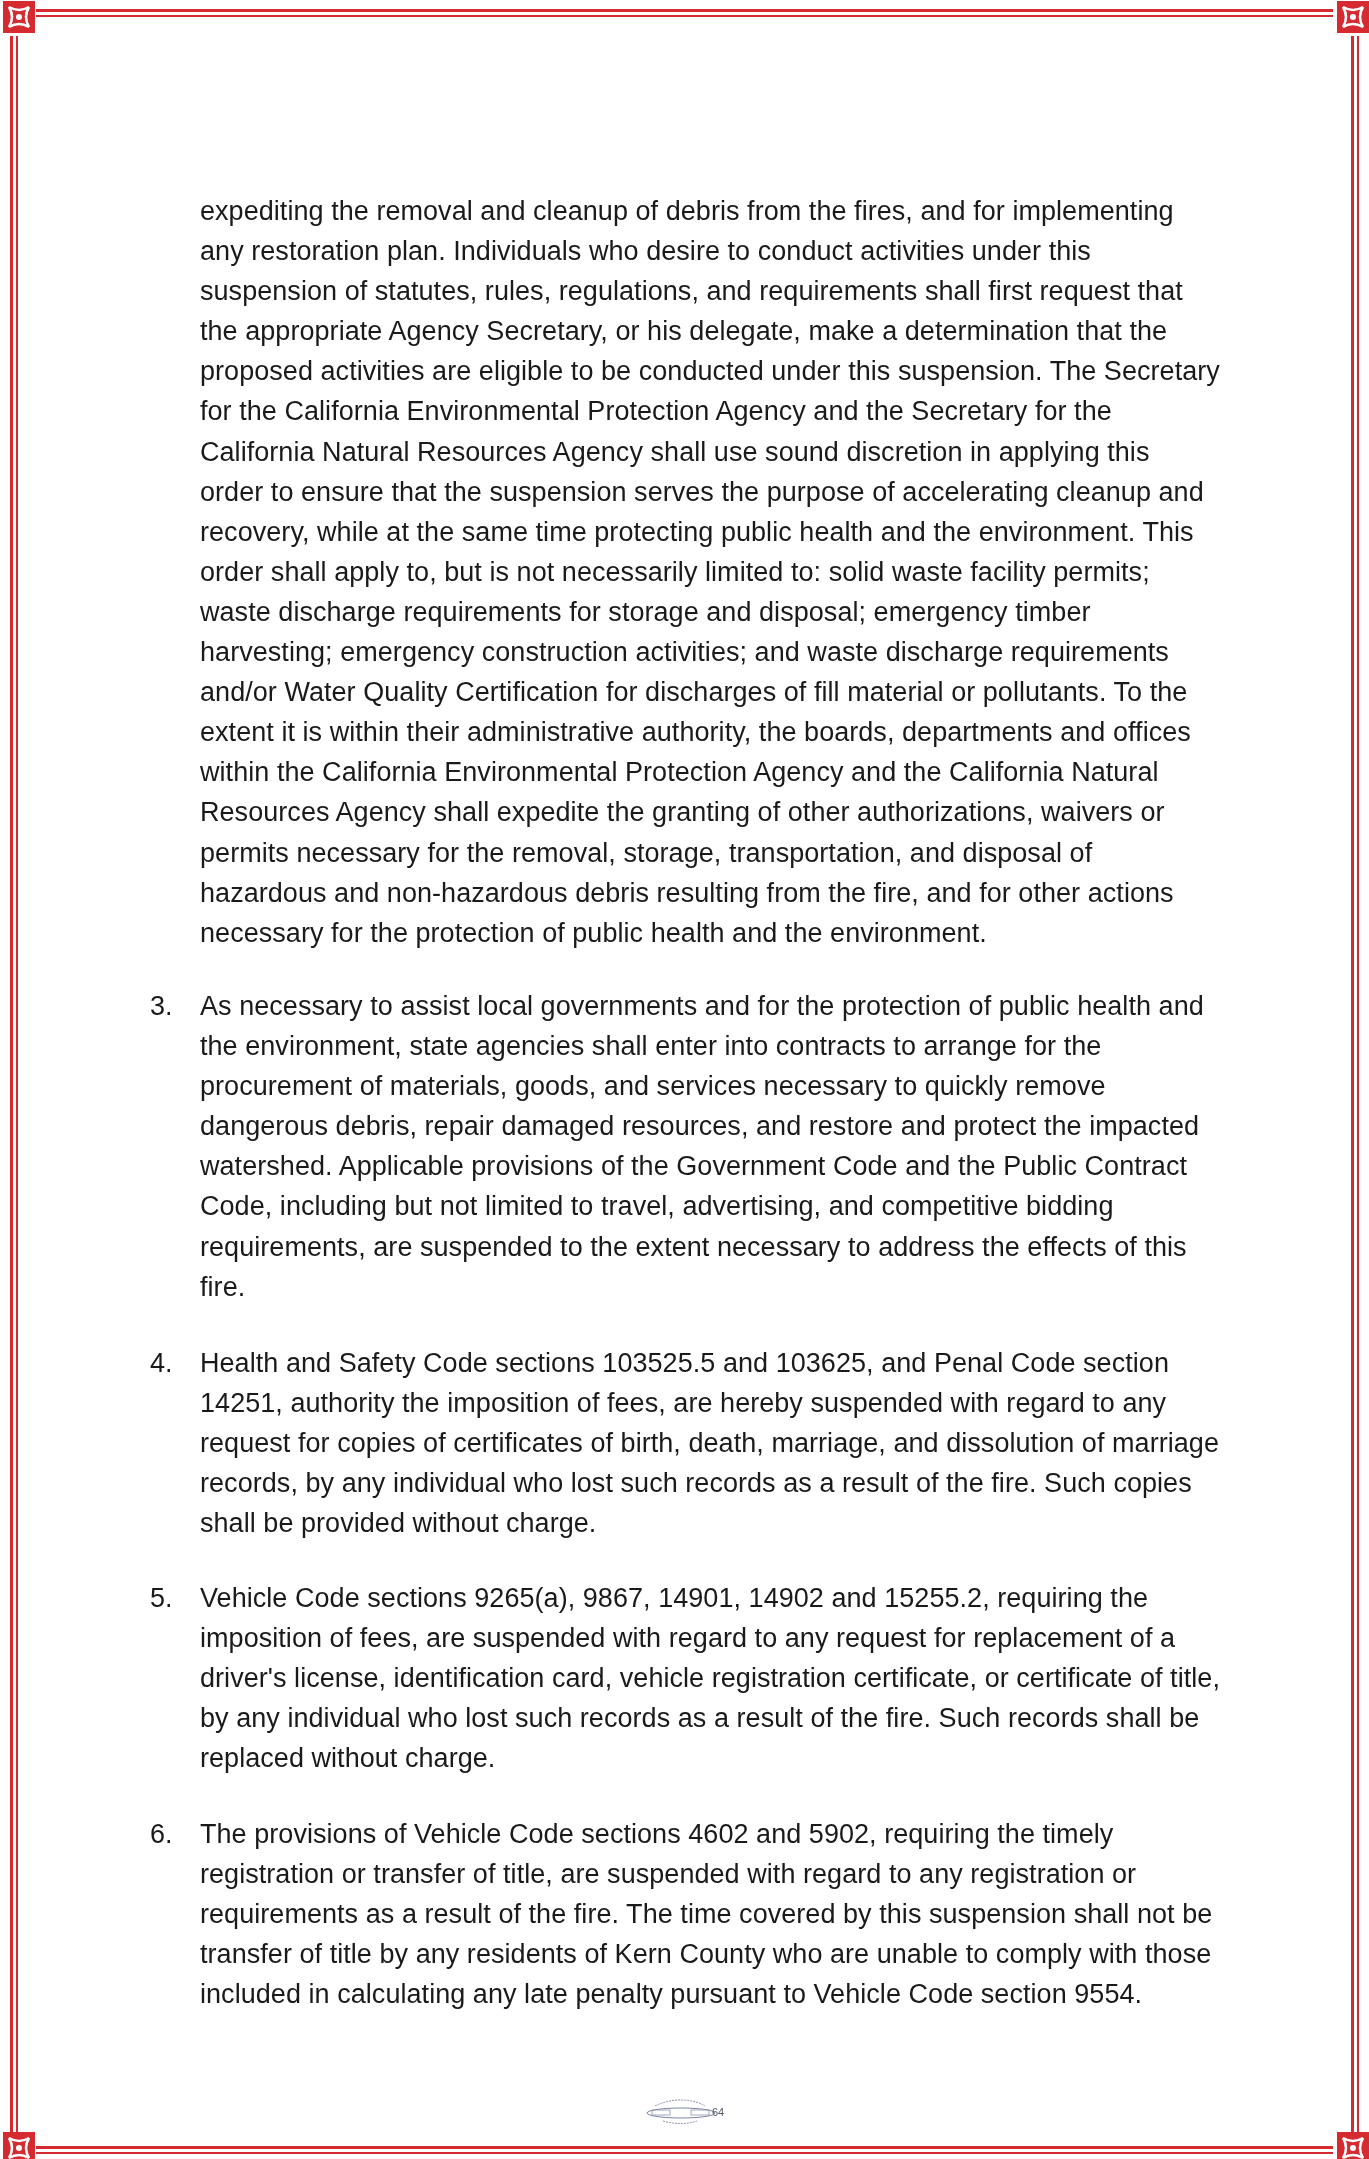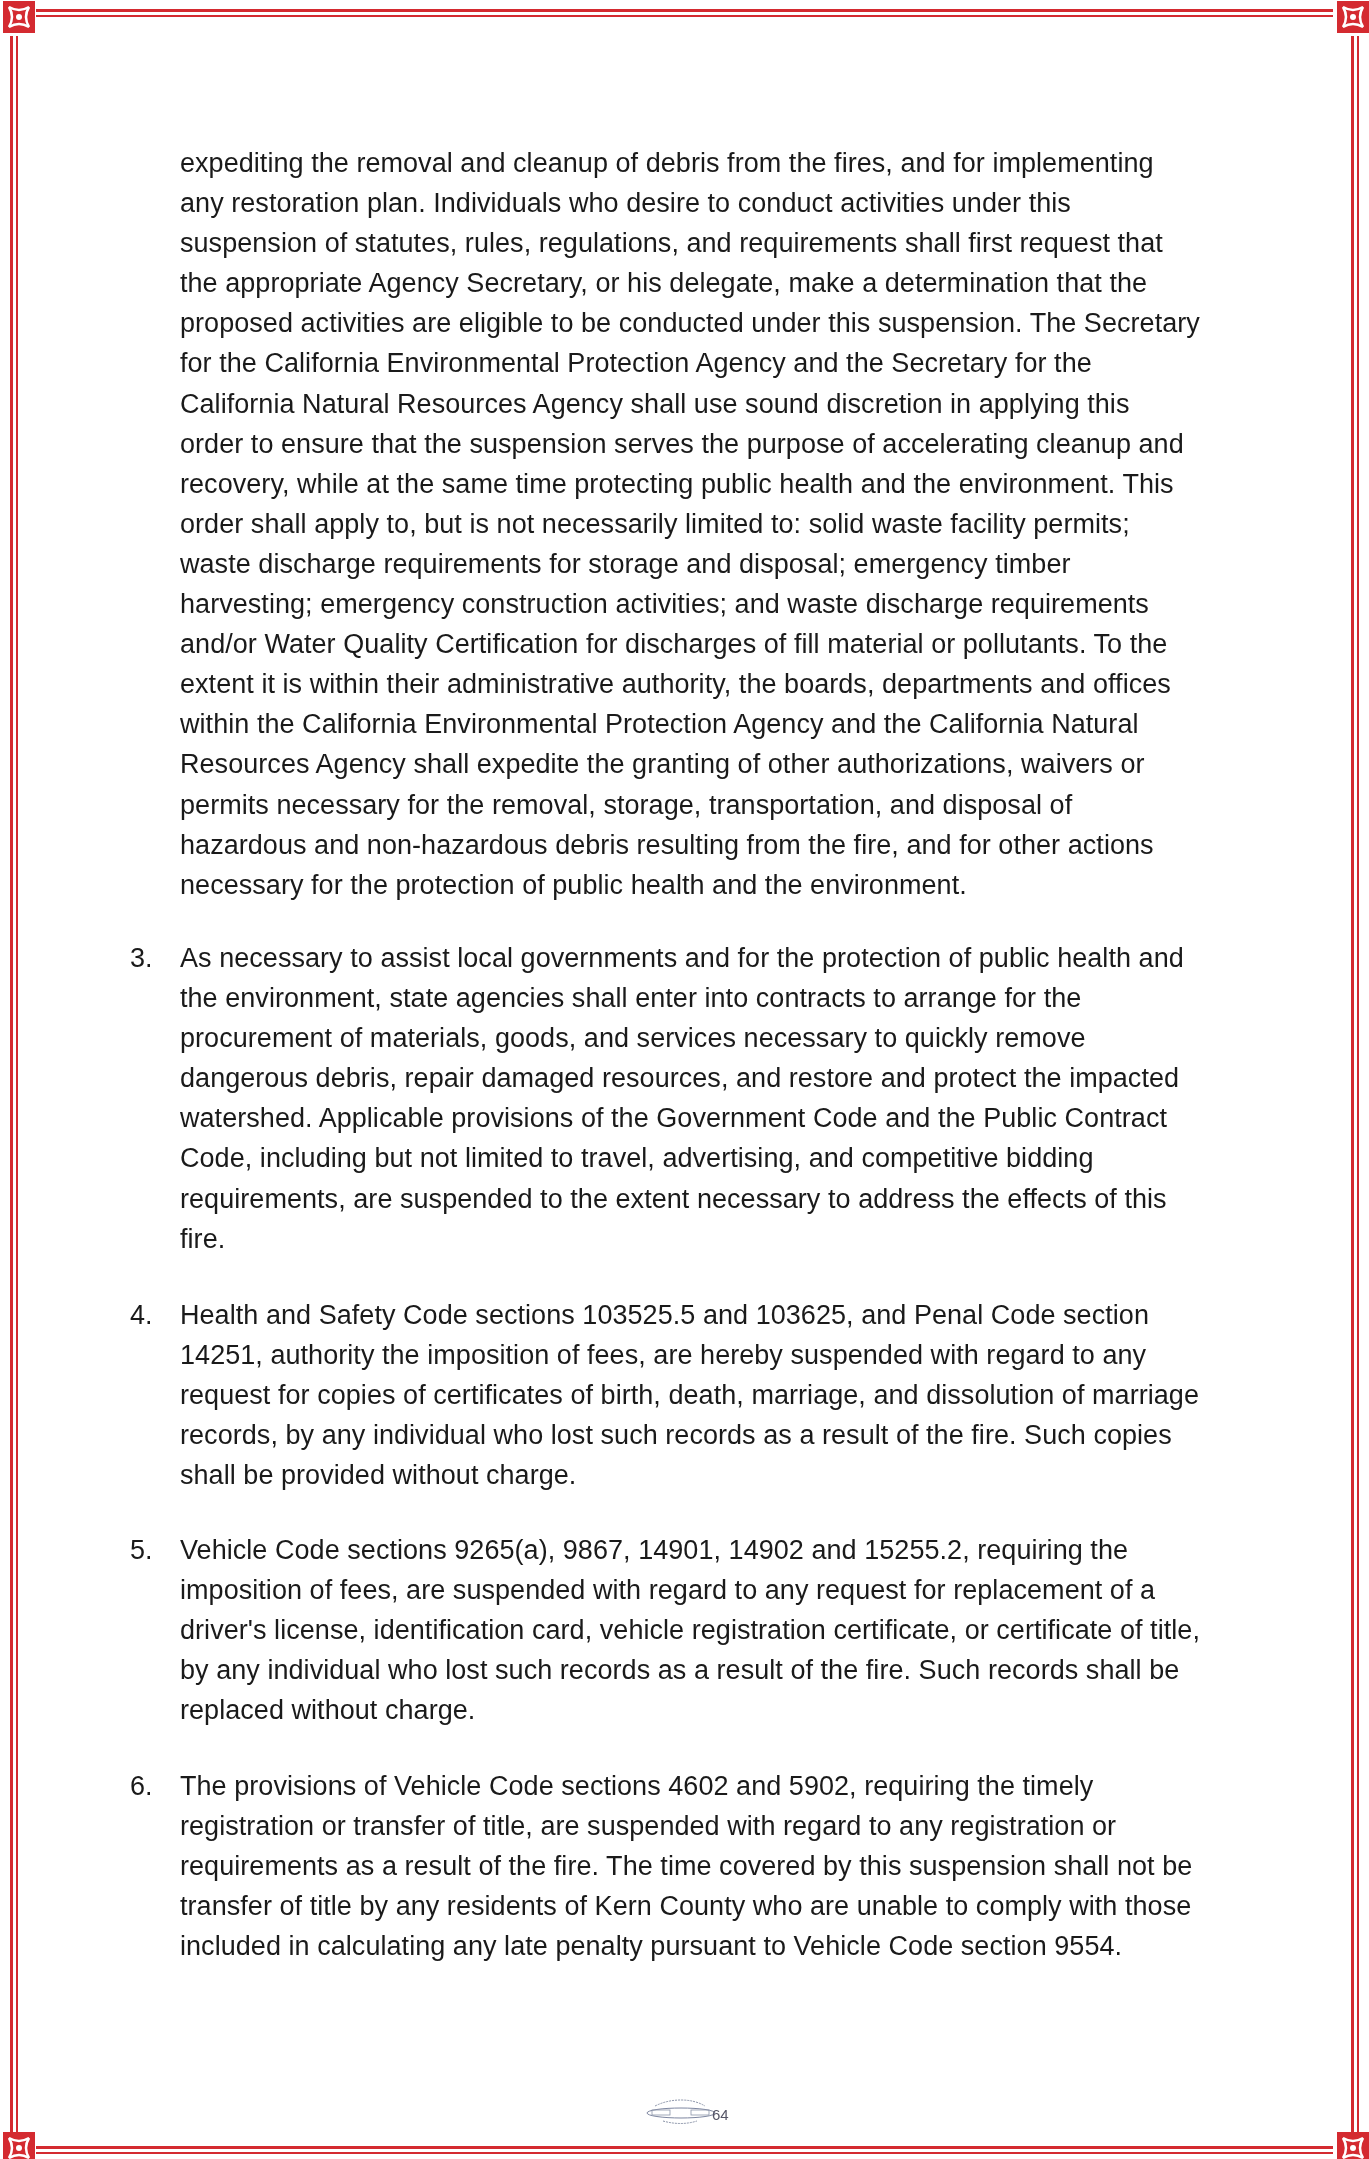--- a/index.html
+++ b/index.html
@@ -1,25 +1,25 @@
 <!DOCTYPE html>
 <html><head>
 <meta charset="utf-8">
 <style>
   html, body { margin:0; padding:0; background:#ffffff; }
   body { width:1369px; height:2159px; position:relative; overflow:hidden; font-family:"Liberation Sans", sans-serif; color:#1a1a1a; }
   .border-line { position:absolute; background:#d42a30; }
   .corner { position:absolute; width:32px; height:32px; background:#d42a30; }
   .corner svg { width:32px; height:32px; display:block; }
   .page { position:absolute; left:0; top:0; width:1369px; height:2159px; }
-  .para { position:absolute; left:180px; width:1165px; }
+  .para { position:absolute; left:200px; width:1165px;margin-top:48px; }
   .line { height:40.1px; line-height:40.1px; font-size:27px; white-space:nowrap; letter-spacing:0.05px; }
   .num { position:absolute; left:-50px; top:0; height:40.1px; line-height:40.1px; font-size:27px; }
   .seal { position:absolute; left:625px; top:2098px; width:110px; height:30px; }
-  .seal-num { position:absolute; left:712px; top:2106px; font-size:15px; color:#556; }
+  .seal-num { position:absolute; left:712px; top:2106px; font-size:11px; color:#556; }
 </style>
 </head>
 <body>
 
 <div class="page">
 
   <div class="border-line" style="left:36px; top:9px; width:1297px; height:3px;"></div>
   <div class="border-line" style="left:36px; top:15px; width:1297px; height:2px;"></div>
   <div class="border-line" style="left:36px; top:2146px; width:1297px; height:3px;"></div>
   <div class="border-line" style="left:36px; top:2152px; width:1297px; height:2px;"></div>

